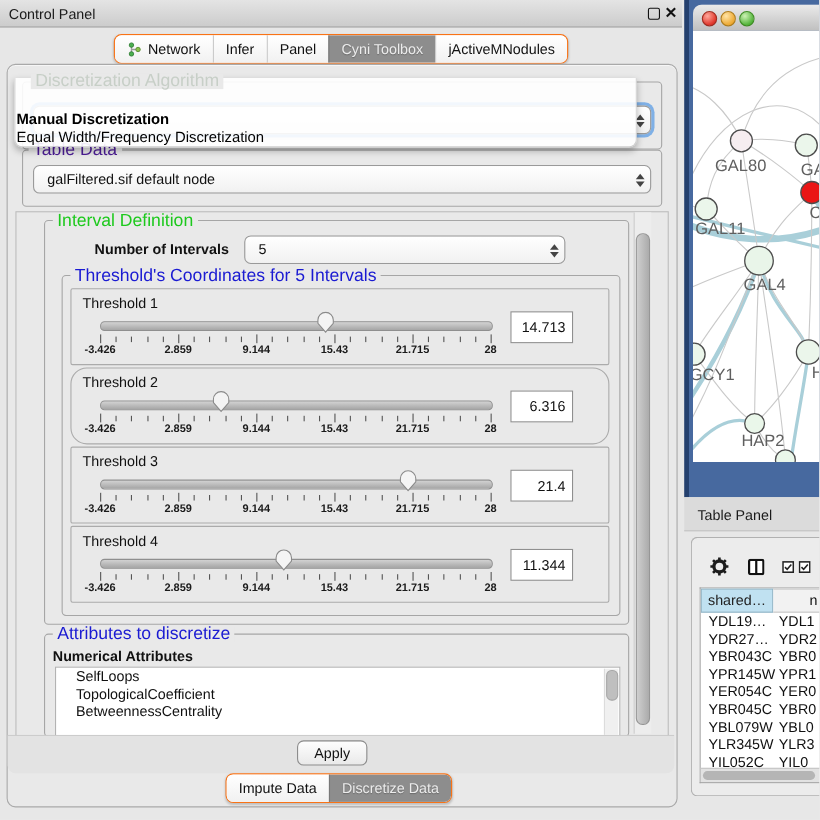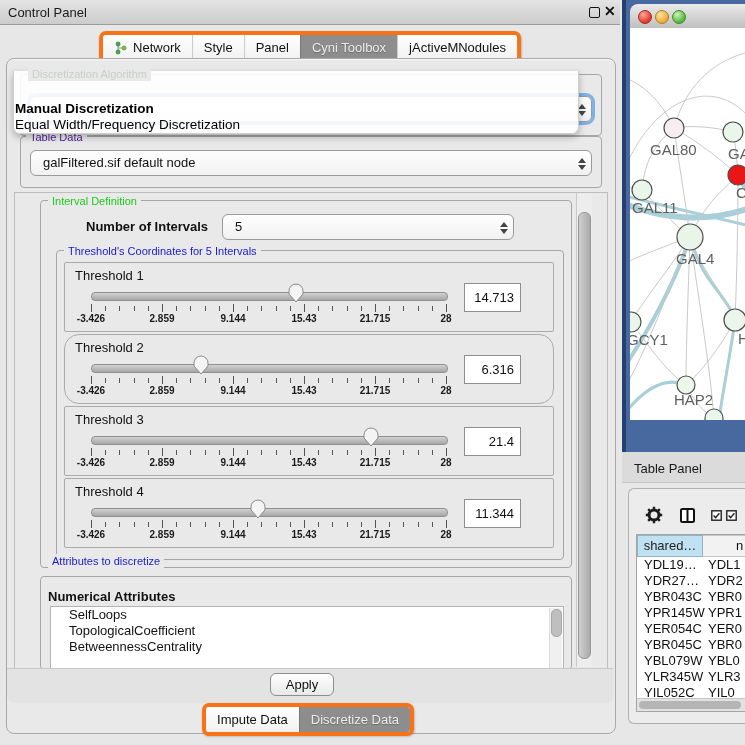--- a/index.html
+++ b/index.html
@@ -5,31 +5,31 @@
   html,body{margin:0;padding:0;background:#e7e7e7}
   #stage{position:relative;width:745px;height:745px;overflow:hidden;background:#e7e7e7;
          font-family:"Liberation Sans",sans-serif;font-size:13px;color:#111}
   .abs{position:absolute}
   
   #cp-titlebar{left:0;top:0;width:620px;height:24px;background:linear-gradient(#e4e4e4,#cccccc);border-bottom:1px solid #9c9c9c}
   #cp-title{left:8px;top:5px;color:#1a1a1a}
   #float-btn{left:589px;top:7px;width:9px;height:9px;border:1.5px solid #111;border-radius:2px;background:transparent}
   #close-btn{left:604px;top:3px;font-size:14px;font-weight:bold;color:#111}
   
-  .tabbar{position:absolute;display:flex;height:25px;border:4px solid #f97316;border-radius:7px;overflow:hidden;background:#fff;box-shadow:0 1px 2px rgba(0,0,0,.18)}
+  .tabbar{position:absolute;display:flex;height:25px;border:1px solid #f97316;border-radius:7px;overflow:hidden;background:#fff;box-shadow:0 1px 2px rgba(0,0,0,.18)}
   #top-tabs{left:310px;top:31px;transform:translateX(-50%)}
   #bottom-tabs{left:308px;top:703px;transform:translateX(-50%)}
   .tab{display:flex;align-items:center;gap:5px;padding:0 11px;font-size:13px;color:#111;background:linear-gradient(#ffffff,#f1f1f1);border-left:1px solid #c9c9c9;white-space:nowrap;cursor:default}
   .tab:first-child{border-left:none}
   .tab.sel{background:#8d8d8d;color:#ececec;border-left-color:#787878;text-shadow:0 1px 1px rgba(0,0,0,.25)}
   .tabicon{display:inline-flex;width:14px;height:14px}
   
   #cp-outer{left:6px;top:58px;width:608px;height:674px;background:#e9e9e9;border:1px solid #a9a9a9;border-radius:8px;box-shadow:inset 0 1px 0 #f6f6f6}
   .grp{position:absolute;border:1px solid #a6a6a6;border-radius:4px}
-  .gt{position:absolute;font-size:11px;line-height:14px;background:#e9e9e9;padding:0 4px}
+  .gt{position:absolute;font-size:16px;line-height:14px;background:#e9e9e9;padding:0 4px}
   .gt-green{color:#1dc91d}
   .gt-blue{color:#1a1ad2}
   .gt-dark{color:#4c1d95}
   .gt-ghost{color:#c7cfc7;z-index:10}
   
   .combo{position:absolute;height:26px;background:linear-gradient(#ffffff,#f1f1f1);border:1px solid #9a9a9a;border-radius:6px;line-height:24px;padding-left:12px;box-sizing:border-box;color:#111}
   .arr{position:absolute;right:9px;top:6px;width:0;height:0}
   .arr::before{content:"";position:absolute;left:-4px;top:-3px;border:4px solid transparent;border-bottom:5px solid #444}
   .arr::after{content:"";position:absolute;left:-4px;top:8px;border:4px solid transparent;border-top:5px solid #444}
   #alg-combo{left:30px;top:96px;width:562px;box-shadow:0 0 0 3px #7fb0e6;z-index:4}
@@ -104,21 +104,21 @@
           <svg width="14" height="14" viewBox="0 0 14 14">
             <path d="M4 3 L4 11 M4 7 L10 7" stroke="#999" stroke-width="1.2" fill="none"></path>
             <circle cx="4" cy="3" r="2" fill="#4caf50" stroke="#2e7d32" stroke-width="0.8"></circle>
             <circle cx="4" cy="11" r="2" fill="#4caf50" stroke="#2e7d32" stroke-width="0.8"></circle>
             <circle cx="10" cy="7" r="2" fill="#8bc34a" stroke="#558b2f" stroke-width="0.8"></circle>
           </svg>
         </span>
         <span>Network</span>
       </div>
       <div class="tab">
-        <span>Style</span>
+        <span>Infer</span>
       </div>
       <div class="tab">
         <span>Panel</span>
       </div>
       <div class="tab sel">
         <span>Cyni Toolbox</span>
       </div>
       <div class="tab">
         <span>jActiveMNodules</span>
       </div>
@@ -318,21 +318,21 @@
         <div class="tick minor" style="left: 338.4px;"></div>
         <div class="tick minor" style="left: 352.6px;"></div>
         <div class="tick minor" style="left: 366.8px;"></div>
         <div class="tick major" style="left: 381px;"></div>
         <div class="ticklabel" style="left: 351px;">28</div>
         <div class="vbox">11.344</div>
       </div>
     </div>
 
   <div class="grp" style="left:40px;top:576px;width:530px;height:92px"></div>
-  <span class="gt gt-blue" style="left:48px;top:554px">Attributes to discretize</span>
+  <span class="gt gt-blue" style="left:48px;top:570px">Attributes to discretize</span>
   <span class="abs" style="left:48px;top:589px;font-weight:bold">Numerical Attributes</span>
   <div class="abs" id="attr-list">
     <div id="attr-sb">
         <div id="attr-sb-thumb"></div>
       </div>
   <div class="litem">SelfLoops</div>
       <div class="litem">TopologicalCoefficient</div>
       <div class="litem">BetweennessCentrality</div>
     </div>
 

